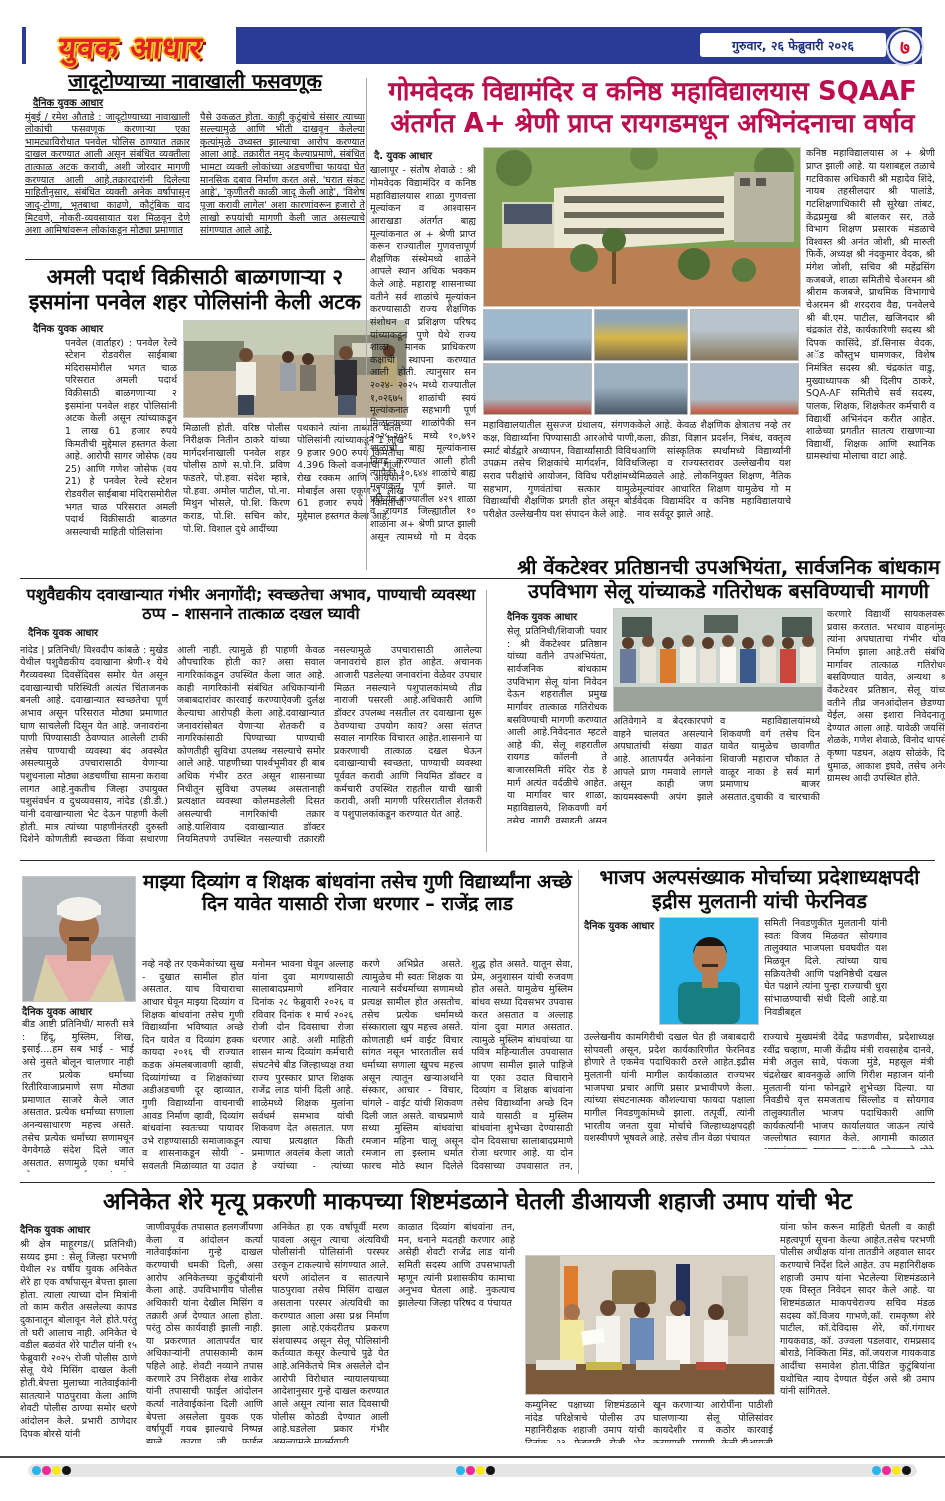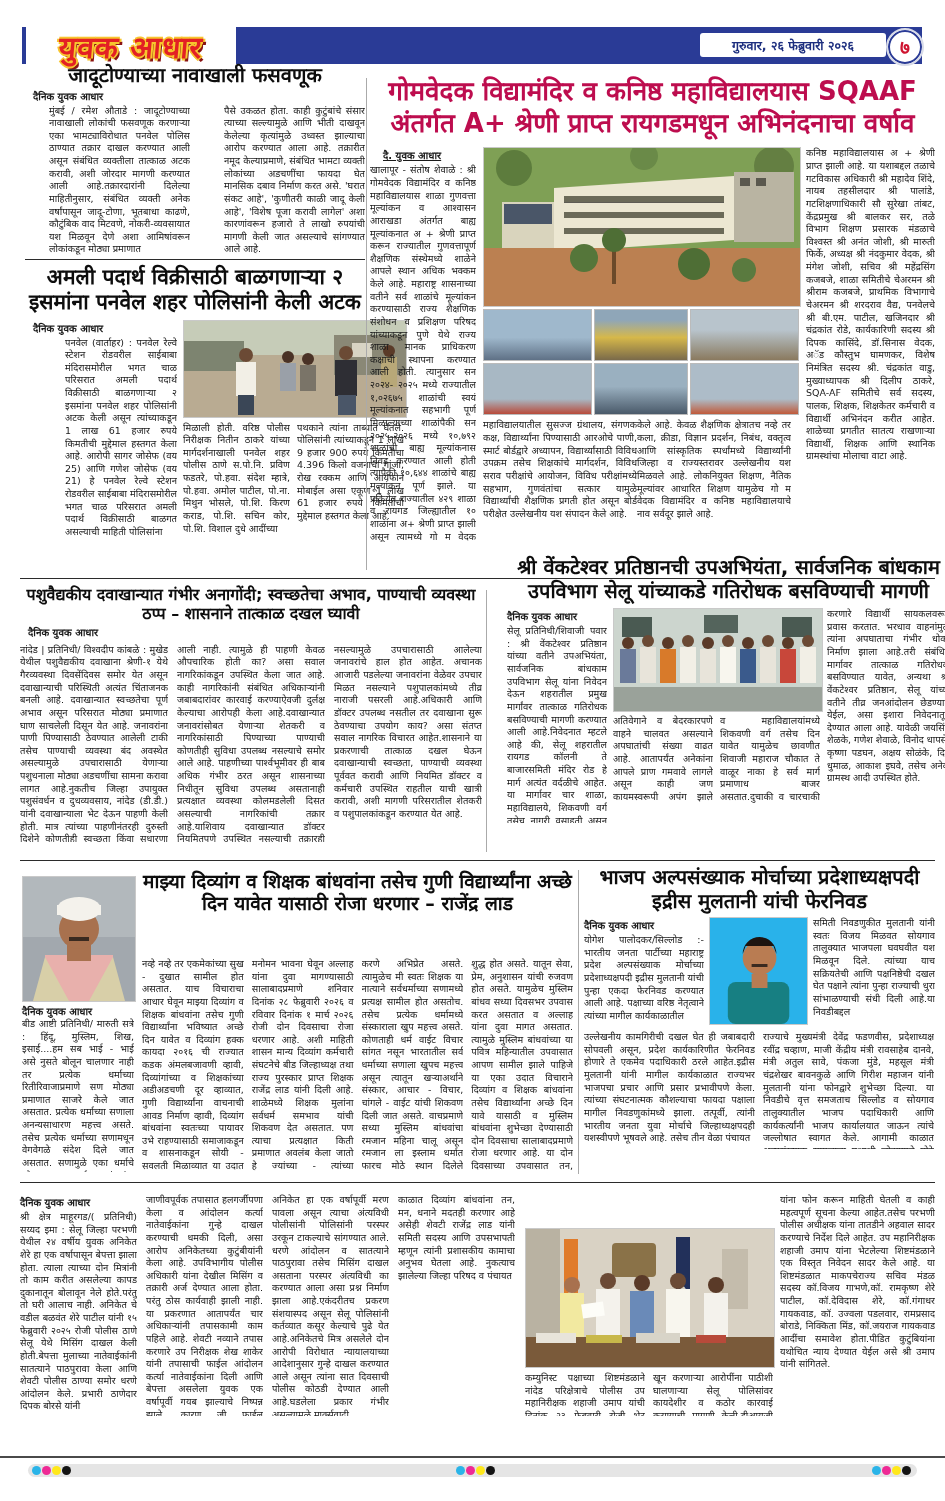--- a/index.html
+++ b/index.html
@@ -19,24 +19,24 @@
   
   .hl{font-weight:bold;color:#0d0d0d;text-align:center;line-height:1.18;}
   .credit{font-weight:bold;font-size:10px;margin:1px 0 2px 8px;}
   .col{font-size:9.5px;line-height:1.33;text-align:justify;overflow:hidden;word-break:break-word;}
   .cols{display:flex;}
   .rule{position:absolute;border-top:1.6px solid #2b2b2b;}
   .vrule{position:absolute;border-left:1px solid #aaa;}
   .photo{overflow:hidden;border:1px solid #c9c9c9;}
   .photo svg{display:block;width:100%;height:100%;}
   
-  .a1{position:absolute;left:25px;top:64px;width:340px;}
+  .a1{position:absolute;left:25px;top:70px;width:340px;text-decoration:underline;}
   .a1 .hl{font-size:20px;}
   .a1 .cols{gap:10px;margin-top:2px;}
-  .a1 .col{width:165px;height:150px;margin-left:24px;}
+  .a1 .col{width:165px;height:150px;}
   .a2{position:absolute;left:25px;top:265px;width:340px;}
   .a2 .hl{font-size:21px;}
   .a2-body{display:flex;gap:6px;margin-top:5px;}
   .a2-left{width:112px;height:236px;margin-left:40px;}
   .a2-right{width:222px;}
   .a2-photo{width:222px;height:96px;}
   .a2-right .cols{gap:7px;margin-top:4px;}
   .a2-right .col{width:107px;height:132px;}
   .sq{position:absolute;left:370px;top:76px;width:565px;}
   .sq .hl{font-size:26px;color:#bd0d4e;line-height:1.22;}
@@ -156,21 +156,21 @@
         </div>
       </div>
     </div>
   </div>
 
   <div class="vrule" style="left:366px;top:78px;height:492px;"></div>
   <div class="sq">
     <div class="hl">गोमवेदक विद्यामंदिर व कनिष्ठ महाविद्यालयास SQAAF अंतर्गत A+ श्रेणी प्राप्त रायगडमधून अभिनंदनाचा वर्षाव</div>
     <div class="sq-body">
       <div class="sq-left">
-        <div class="credit" style="margin-left:13px;text-decoration:underline;">दै. युवक आधार</div>
+        <div class="credit" style="margin-left:4px;">दै. युवक आधार</div>
         <div class="col">खालापूर - संतोष शेवाळे : श्री गोमवेदक विद्यामंदिर व कनिष्ठ महाविद्यालयास शाळा गुणवत्ता मूल्यांकन व आश्वासन आराखडा अंतर्गत बाह्य मूल्यांकनात अ + श्रेणी प्राप्त करून राज्यातील गुणवत्तापूर्ण शैक्षणिक संस्थेमध्ये शाळेने आपले स्थान अधिक भक्कम केले आहे. महाराष्ट्र शासनाच्या वतीने सर्व शाळांचे मूल्यांकन करण्यासाठी राज्य शैक्षणिक संशोधन व प्रशिक्षण परिषद यांच्याकडून पुणे येथे राज्य शाळा मानक प्राधिकरण कक्षाची स्थापना करण्यात आली होती. त्यानुसार सन २०२४- २०२५ मध्ये राज्यातील १,०२६७५ शाळांची स्वयं मूल्यांकनात सहभागी पूर्ण मिळाल्याच्या शाळांपैकी सन २०२५-२०२६ मध्ये १०,७९२ शाळांची बाह्य मूल्यांकनास निवड करण्यात आली होती त्यापैकी १०,६४४ शाळांचे बाह्य मूल्यांकन पूर्ण झाले. या प्रक्रियेत राज्यातील ४२९ शाळा व रायगड जिल्ह्यातील १० शाळांना अ+ श्रेणी प्राप्त झाली असून त्यामध्ये गो म वेदक विद्यामंदिर व कनिष्ठ महाविद्यालय जिल्ह्यातील शैक्षणिक दृष्ट्या नामवंत शाळा ठरली असून गो म वेदक विद्यामंदिर व कनिष्ठ शाळेचा दृष्ट्या नामांकन शाळा एक शैक्षणिक दृष्ट्या नामवंत शाळा ठरली आहे. गो म वेदक विद्यामंदिर व कनिष्ठ</div>
       </div>
       <div class="sq-mid">
         <div class="photo sq-photo">
           <svg viewBox="0 0 316 158" preserveAspectRatio="none">
             <rect width="316" height="158" fill="#7fa055"></rect>
             <circle cx="30" cy="20" r="18" fill="#5d7c3d"></circle>
               <circle cx="290" cy="18" r="20" fill="#647f42"></circle>
               <circle cx="160" cy="8" r="14" fill="#6a8a48"></circle>
             <rect x="250" y="24" width="60" height="70" fill="#b9b4a2"></rect>
@@ -300,21 +300,20 @@
       <div class="col">शुद्ध होत असते. यातून सेवा, प्रेम, अनुशासन यांची रुजवण होत असते. यामुळेच मुस्लिम बांधव सध्या दिवसभर उपवास करत असतात व अल्लाह यांना दुवा मागत असतात. त्यामुळे मुस्लिम बांधवांच्या या पवित्र महिन्यातील उपवासात आपण सामील झाले पाहिजे या एका उदात विचाराने दिव्यांग व शिक्षक बांधवांना तसेच विद्यार्थ्यांना अच्छे दिन यावे यासाठी व मुस्लिम बांधवांना शुभेच्छा देण्यासाठी दोन दिवसाचा सालाबादप्रमाणे रोजा धरणार आहे. या दोन दिवसाच्या उपवासात तन, मन, धनाने मदतही करणार आहे असेही शेवटी राजेंद्र लाड यांनी म्हटले आहे.</div>
     </div>
   </div>
   <div class="vrule" style="left:578px;top:870px;height:304px;"></div>
 
   <div class="a6">
     <div class="hl">भाजप अल्पसंख्याक मोर्चाच्या प्रदेशाध्यक्षपदी इद्रीस मुलतानी यांची फेरनिवड</div>
     <div class="a6-row1">
       <div>
         <div class="credit" style="margin-left:0;">दैनिक युवक आधार</div>
-        <div class="col a6-colA" style="height:92px;">योगेश पालोदकर/सिल्लोड :-भारतीय जनता पार्टीच्या महाराष्ट्र प्रदेश अल्पसंख्याक मोर्चाच्या प्रदेशाध्यक्षपदी इद्रीस मुलतानी यांची पुन्हा एकदा फेरनिवड करण्यात आली आहे. पक्षाच्या वरिष्ठ नेतृत्वाने त्यांच्या मागील कार्यकाळातील</div>
       </div>
       <div class="photo a6-photo">
         <svg viewBox="0 0 98 106" preserveAspectRatio="none">
           <rect width="98" height="106" fill="#29b2ea"></rect>
           <rect x="18" y="64" width="62" height="42" rx="8" fill="#177f82"></rect>
           <rect x="42" y="56" width="16" height="14" fill="#b97c52"></rect>
           <circle cx="50" cy="40" r="17" fill="#b97c52"></circle>
           <path d="M33 36 a17 17 0 0 1 34 0 l-3 -8 -28 0 z" fill="#1d1410"></path>
           <rect x="42" y="46" width="16" height="3" fill="#3a2a20"></rect>
         </svg>
@@ -323,20 +322,21 @@
     </div>
     <div class="a6-row2">
       <div class="col">उल्लेखनीय कामगिरीची दखल घेत ही जबाबदारी सोपवली असून, प्रदेश कार्यकारिणीत फेरनिवड होणारे ते एकमेव पदाधिकारी ठरले आहेत.इद्रीस मुलतानी यांनी मागील कार्यकाळात राज्यभर भाजपचा प्रचार आणि प्रसार प्रभावीपणे केला. त्यांच्या संघटनात्मक कौशल्याचा फायदा पक्षाला मागील निवडणुकांमध्ये झाला. तत्पूर्वी, त्यांनी भारतीय जनता युवा मोर्चाचे जिल्हाध्यक्षपदही यशस्वीपणे भूषवले आहे. तसेच तीन वेळा पंचायत</div>
       <div class="col">राज्याचे मुख्यमंत्री देवेंद्र फडणवीस, प्रदेशाध्यक्ष रवींद्र चव्हाण, माजी केंद्रीय मंत्री रावसाहेब दानवे, मंत्री अतुल सावे, पंकजा मुंडे, महसूल मंत्री चंद्रशेखर बावनकुळे आणि गिरीश महाजन यांनी मुलतानी यांना फोनद्वारे शुभेच्छा दिल्या. या निवडीचे वृत्त समजताच सिल्लोड व सोयगाव तालुक्यातील भाजप पदाधिकारी आणि कार्यकर्त्यांनी भाजप कार्यालयात जाऊन त्यांचे जल्लोषात स्वागत केले. आगामी काळात अल्पसंख्याक समाजाला पक्षाशी जोडण्याचे मोठे आव्हान मुलतानी पेलतील, असा विश्वास व्यक्त केला जात आहे.</div>
     </div>
   </div>
 
   <div class="rule" style="left:20px;top:1182px;width:915px;"></div>
 
   <div class="a7">
+    <div class="hl">अनिकेत शेरे मृत्यू प्रकरणी माकपच्या शिष्टमंडळाने घेतली डीआयजी शहाजी उमाप यांची भेट</div>
     <div class="a7-body">
       <div class="a7-cols">
         <div>
           <div class="credit" style="margin-left:0;">दैनिक युवक आधार</div>
           <div class="col" style="width:117px;height:200px;">श्री क्षेत्र माहूरगड/( प्रतिनिधी) सय्यद इमा : सेलू जिल्हा परभणी येथील २४ वर्षीय युवक अनिकेत शेरे हा एक वर्षापासून बेपत्ता झाला होता. त्याला त्याच्या दोन मित्रांनी तो काम करीत असलेल्या कापड दुकानातून बोलावून नेले होते.परंतु तो घरी आलाच नाही. अनिकेत चे वडील बळवंत शेरे पाटील यांनी १५ फेब्रुवारी २०२५ रोजी पोलीस ठाणे सेलू येथे मिसिंग दाखल केली होती.बेपत्ता मुलाच्या नातेवाईकांनी सातत्याने पाठपुरावा केला आणि शेवटी पोलीस ठाण्या समोर धरणे आंदोलन केले. प्रभारी ठाणेदार दिपक बोरसे यांनी</div>
         </div>
         <div class="col">जाणीवपूर्वक तपासात हलगर्जीपणा केला व आंदोलन कर्त्या नातेवाईकांना गुन्हे दाखल करण्याची धमकी दिली, असा आरोप अनिकेतच्या कुटुंबीयांनी केला आहे. उपविभागीय पोलीस अधिकारी यांना देखील मिसिंग व तक्रारी अर्ज देण्यात आला होता. परंतु ठोस कार्यवाही झाली नाही. या प्रकरणात आतापर्यंत चार अधिकाऱ्यांनी तपासकामी काम पहिले आहे. शेवटी नव्याने तपास करणारे उप निरीक्षक शेख शाकेर यांनी तपासाची फाईल आंदोलन कर्त्या नातेवाईकांना दिली आणि बेपत्ता असलेला युवक एक वर्षापूर्वी गयब झाल्याचे निष्पन्न झाले. कारण जी फाईल नातेवाईकांना दाखविली त्या मध्ये</div>
         <div class="col">अनिकेत हा एक वर्षापूर्वी मरण पावला असून त्याचा अंत्यविधी पोलीसांनी पोलिसांनी परस्पर उरकून टाकल्याचे सांगण्यात आले. धरणे आंदोलन व सातत्याने पाठपुरावा तसेच मिसिंग दाखल असताना परस्पर अंत्यविधी का करण्यात आला असा प्रश्न निर्माण झाला आहे.एकंदरीतच प्रकरण संशयास्पद असून सेलू पोलिसांनी कर्तव्यात कसूर केल्याचे पुढे येत आहे.अनिकेतचे मित्र असलेले दोन आरोपी विरोधात न्यायालयाच्या आदेशानुसार गुन्हे दाखल करण्यात आले असून त्यांना सात दिवसाची पोलीस कोठडी देण्यात आली आहे.घडलेला प्रकार गंभीर असल्यामुळे मार्क्सवादी</div>
         <div class="col">काळात दिव्यांग बांधवांना तन, मन, धनाने मदतही करणार आहे असेही शेवटी राजेंद्र लाड यांनी समिती सदस्य आणि उपसभापती म्हणून त्यांनी प्रशासकीय कामाचा अनुभव घेतला आहे. नुकत्याच झालेल्या जिल्हा परिषद व पंचायत</div>
       </div>

